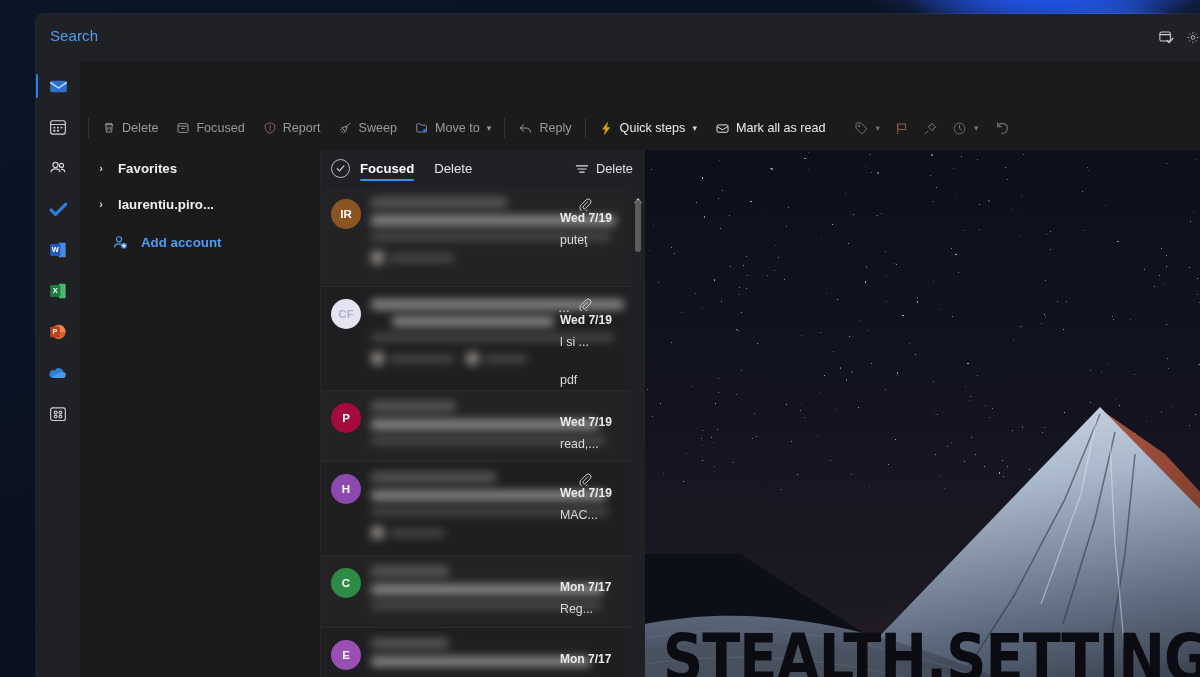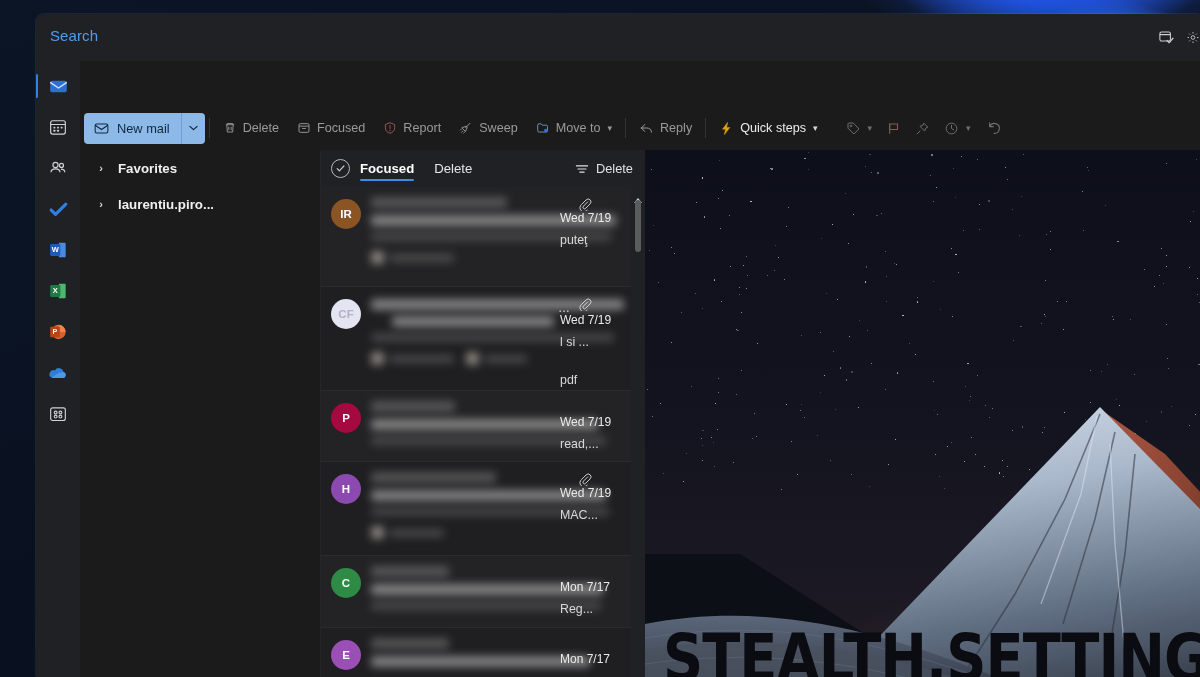--- a/index.html
+++ b/index.html
@@ -149,21 +149,21 @@
   .msubj { height:11px; border-radius:3px; background:#cfcfcf; opacity:.55; margin-bottom:6px; }
   .mprev { height:9px; border-radius:3px; background:#8d8d8d; opacity:.34; }
   .chips { display:flex; gap:12px; margin-top:10px; }
   .chip { display:flex; align-items:center; gap:6px; }
   .chip-ic { width:13px; height:13px; border-radius:2px; background:#d8d0c4; opacity:.55; }
   .chip-tx { height:8px; width:64px; border-radius:3px; background:#8d8d8d; opacity:.38; }
   .mmeta {
     position:absolute; right:0; top:0; bottom:0; width:88px;
     padding-top:10px; text-align:left; padding-left:2px;
   }
-  .mdate { color:#eaeaea; font-size:12px; font-weight:normal; margin-bottom:8px; }
+  .mdate { color:#eaeaea; font-size:12px; font-weight:bold; margin-bottom:8px; }
   .msnip { color:#d9d9d9; font-size:12.4px; }
   .mclip { position:absolute; right:54px; top:10px; }
   .mdots { position:absolute; right:76px; top:14px; color:#dcdcdc; font-size:12px; }
 
   
   #sbar { position:absolute; right:0; top:37px; width:14px; height:490px; background:#202124; }
   #sb-up { position:absolute; left:3px; top:3px; width:8px; height:6px; }
   #sb-thumb { position:absolute; left:4px; top:13px; width:6px; height:52px; background:#5c5c5c; border-radius:3px; }
 
   
@@ -295,36 +295,20 @@
           <circle cx="14.9" cy="15.1" r="1.7"></circle>
       </svg>
     </div>
   </div>
 
   <div id="mainpane">
 
 
     <div id="toolbar">
 
-      <div style="display:flex">
-        <div id="newmail">
-          <span class="ico">
-            <svg width="15" height="15" viewBox="0 0 18 18" fill="none" stroke="#10273f" stroke-width="1.25">
-              <rect x="1.4" y="3.6" width="15.2" height="10.8" rx="1.8"></rect>
-              <path d="M1.4 5.1L9 10.2l7.6-5.1"></path>
-            </svg>
-          </span>
-          <span class="lbl">New mail</span>
-        </div>
-        <div id="newmail-caret">
-          <svg width="9" height="6" viewBox="0 0 10 6" fill="none" stroke="#10273f" stroke-width="1.4" stroke-linecap="round" stroke-linejoin="round">
-            <path d="M1 1.2L5 4.8 9 1.2"></path>
-          </svg>
-        </div>
-      </div>
 
       <div class="sep"></div>
 
       <div class="tbtn">
         <span class="ico">
           <svg width="14" height="14" viewBox="0 0 18 18" fill="none" stroke="#9a9a9a" stroke-width="1.2">
             <path d="M3.6 4.8h10.8"></path>
               <path d="M5.4 4.8V3.3h7.2v1.5"></path>
             <path d="M4.9 4.8l.7 9.4h6.8l.7-9.4"></path>
               <path d="M7.5 7.4v4.4M10.5 7.4v4.4"></path>
@@ -393,20 +377,29 @@
       <div class="tbtn enabled">
         <span class="ico">
           <svg width="15" height="15" viewBox="0 0 18 18">
             <path d="M10.4 1.6L4.2 9.8h3.6l-1.4 6.6 6.6-8.6H9.2z" fill="#e2a419" stroke="#c9910f" stroke-width=".7" stroke-linejoin="round"></path>
           </svg>
         </span>
         <span class="lbl">Quick steps</span>
         <span class="caret" style="color:#d8d8d8">▾</span>
       </div>
 
+      <div class="tbtn enabled">
+        <span class="ico">
+          <svg width="15" height="15" viewBox="0 0 18 18" fill="none" stroke="#e0e0e0" stroke-width="1.2">
+            <path d="M2.4 6.4a1.7 1.7 0 011.7-1.7h9.8a1.7 1.7 0 011.7 1.7v5.4a1.7 1.7 0 01-1.7 1.7H4.1a1.7 1.7 0 01-1.7-1.7z"></path>
+            <path d="M2.4 6.6L9 10.6l6.6-4"></path>
+          </svg>
+        </span>
+        <span class="lbl">Mark all as read</span>
+      </div>
 
       <div style="width:12px"></div>
 
       <div class="tbtn icon-only">
         <span class="ico">
           <svg width="15" height="15" viewBox="0 0 18 18" fill="none" stroke="#6e6e6e" stroke-width="1.2">
             <path d="M8.6 2.4H3.4a1 1 0 00-1 1v5.2l7 7 6.2-6.2z"></path>
               <circle cx="5.9" cy="5.9" r="1.1"></circle>
           </svg>
         </span>
@@ -452,20 +445,32 @@
     </div>
 
     <div id="folders">
       <div class="folder-row">
         <span class="chev">›</span>
         <span>Favorites</span>
       </div>
       <div class="folder-row">
         <span class="chev">›</span>
         <span>laurentiu.piro...</span>
+      </div>
+      <div class="folder-row" style="margin-top:2px">
+        <span class="chev" style="width:14px"></span>
+        <span class="ico" style="margin-left:-6px;margin-right:2px">
+          <svg width="17" height="17" viewBox="0 0 18 18" fill="none" stroke="#4f9cf0" stroke-width="1.25">
+            <circle cx="7.4" cy="5.6" r="2.7"></circle>
+            <path d="M2.6 14.4c0-2.4 2.1-3.9 4.8-3.9 1 0 1.9.2 2.7.6"></path>
+            <circle cx="12.6" cy="12.4" r="3.2" fill="#2f7fe0" stroke="none"></circle>
+            <path d="M12.6 10.8v3.2M11 12.4h3.2" stroke="#fff" stroke-width="1.2" stroke-linecap="round"></path>
+          </svg>
+        </span>
+        <span id="addaccount">Add account</span>
       </div>
     </div>
 
     <div id="msglist">
 
       <div id="listhdr">
         <div id="focus-ring">
           <svg width="11" height="11" viewBox="0 0 12 12" fill="none" stroke="#cfcfcf" stroke-width="1.3" stroke-linecap="round" stroke-linejoin="round">
             <path d="M2.4 6.2l2.4 2.4 5-5.4"></path>
           </svg>

